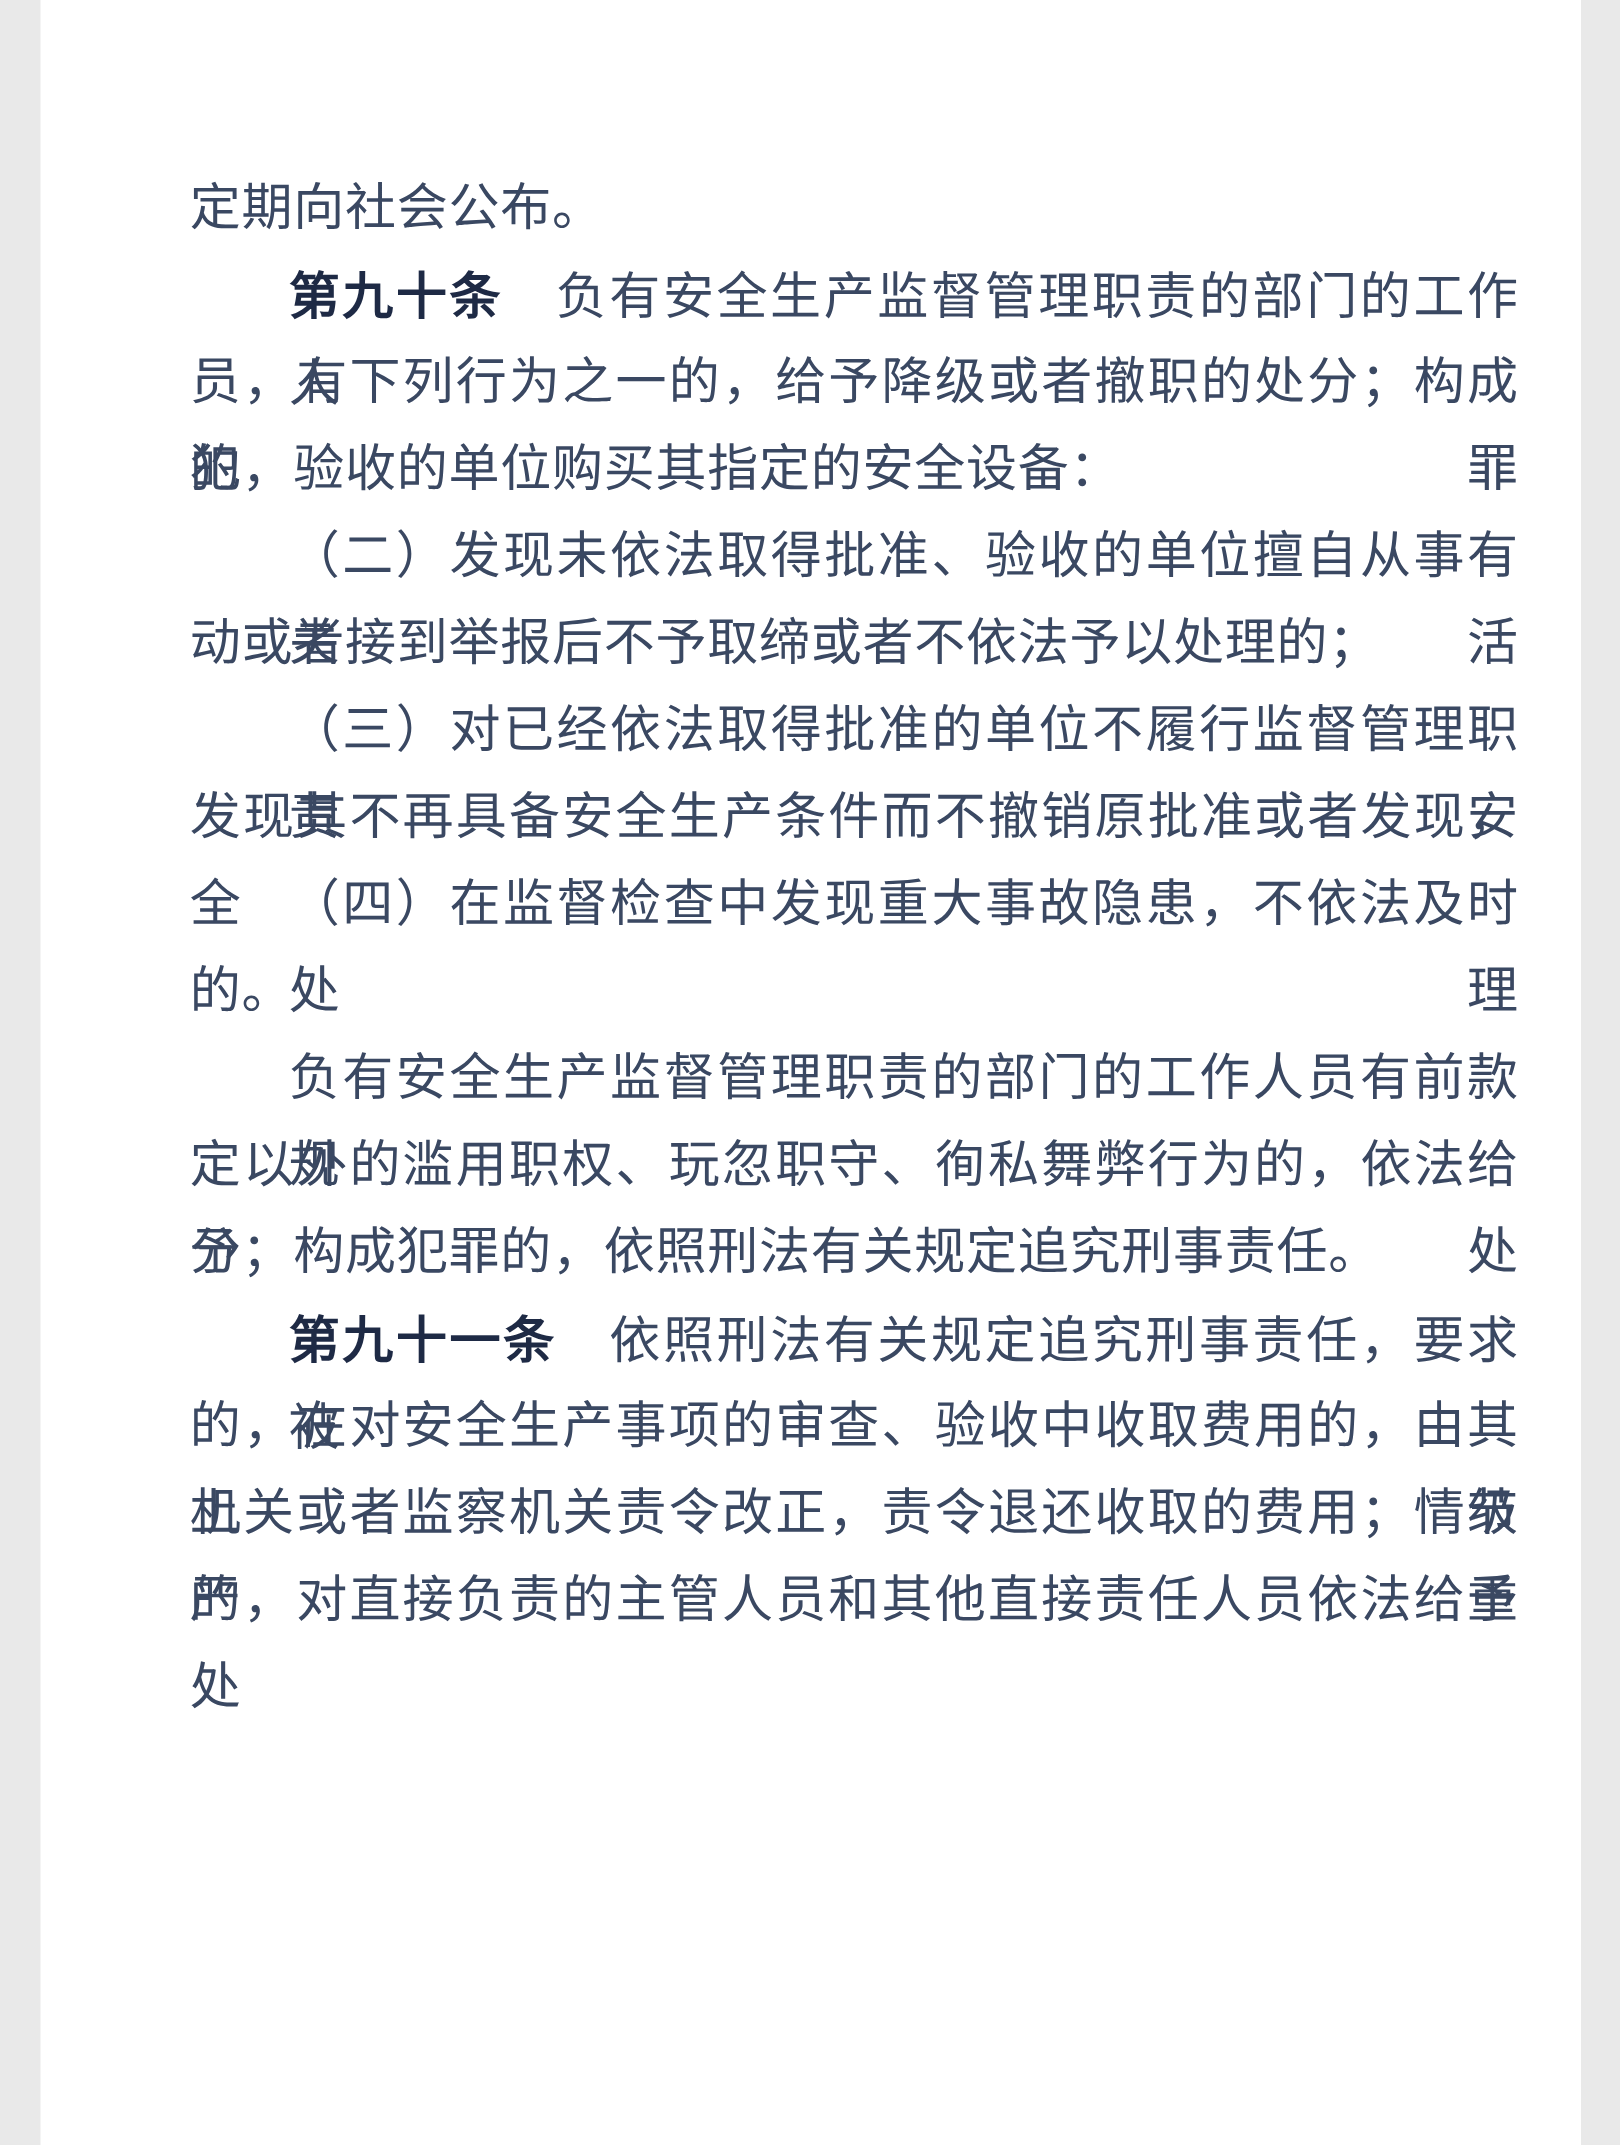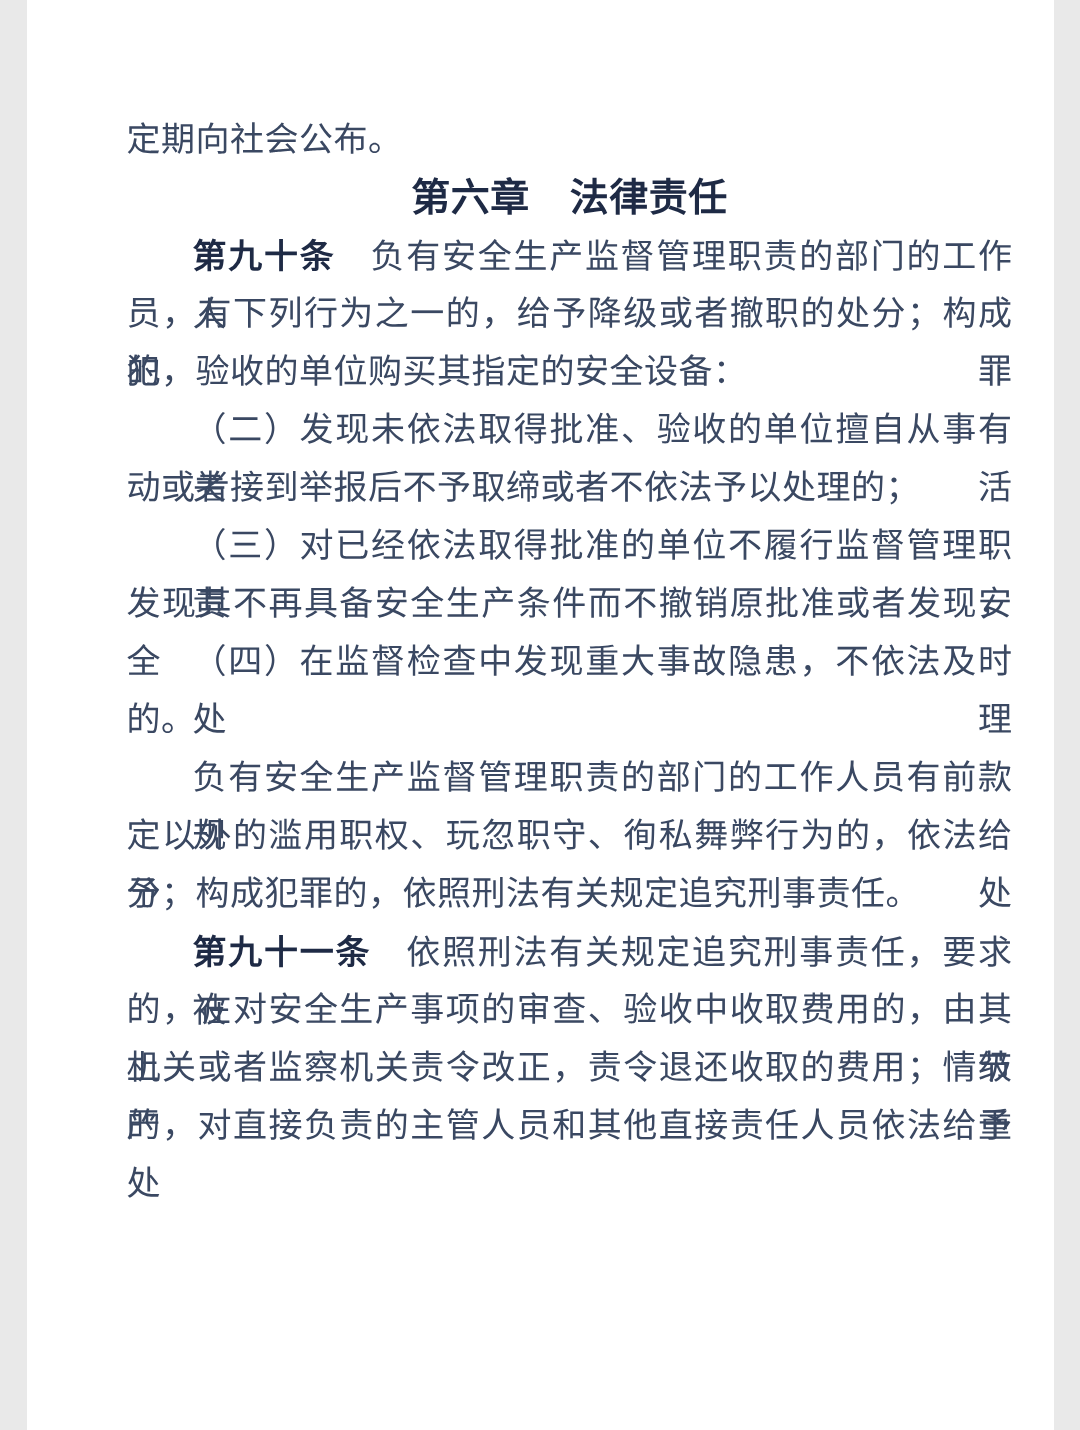--- a/index.html
+++ b/index.html
@@ -57,21 +57,20 @@
   }
   .seg.gap{margin-right:35px;}
   .line.heading .seg.gap{margin-right:40px;}
 </style>
 </head>
 <body>
 
 <div class="page">
   <div class="content">
       <div class="line"><span class="seg">定期向社会公布。</span></div>
-      <div class="line heading"><span class="seg bold gap">第六章</span><span class="seg bold">法律责任</span></div>
       <div class="line indent fill"><span class="seg bold gap">第九十条</span><span class="seg">负有安全生产监督管理职责的部门的工作人</span></div>
       <div class="line fill"><span class="seg">员，有下列行为之一的，给予降级或者撤职的处分；构成犯罪</span></div>
       <div class="line"><span class="seg">的，验收的单位购买其指定的安全设备：</span></div>
       <div class="line indent fill"><span class="seg">（二）发现未依法取得批准、验收的单位擅自从事有关活</span></div>
       <div class="line"><span class="seg">动或者接到举报后不予取缔或者不依法予以处理的；</span></div>
       <div class="line indent fill"><span class="seg">（三）对已经依法取得批准的单位不履行监督管理职责，</span></div>
       <div class="line fill"><span class="seg">发现其不再具备安全生产条件而不撤销原批准或者发现安全</span></div>
       <div class="line indent fill"><span class="seg">（四）在监督检查中发现重大事故隐患，不依法及时处理</span></div>
       <div class="line"><span class="seg">的。</span></div>
       <div class="line indent fill"><span class="seg">负有安全生产监督管理职责的部门的工作人员有前款规</span></div>

